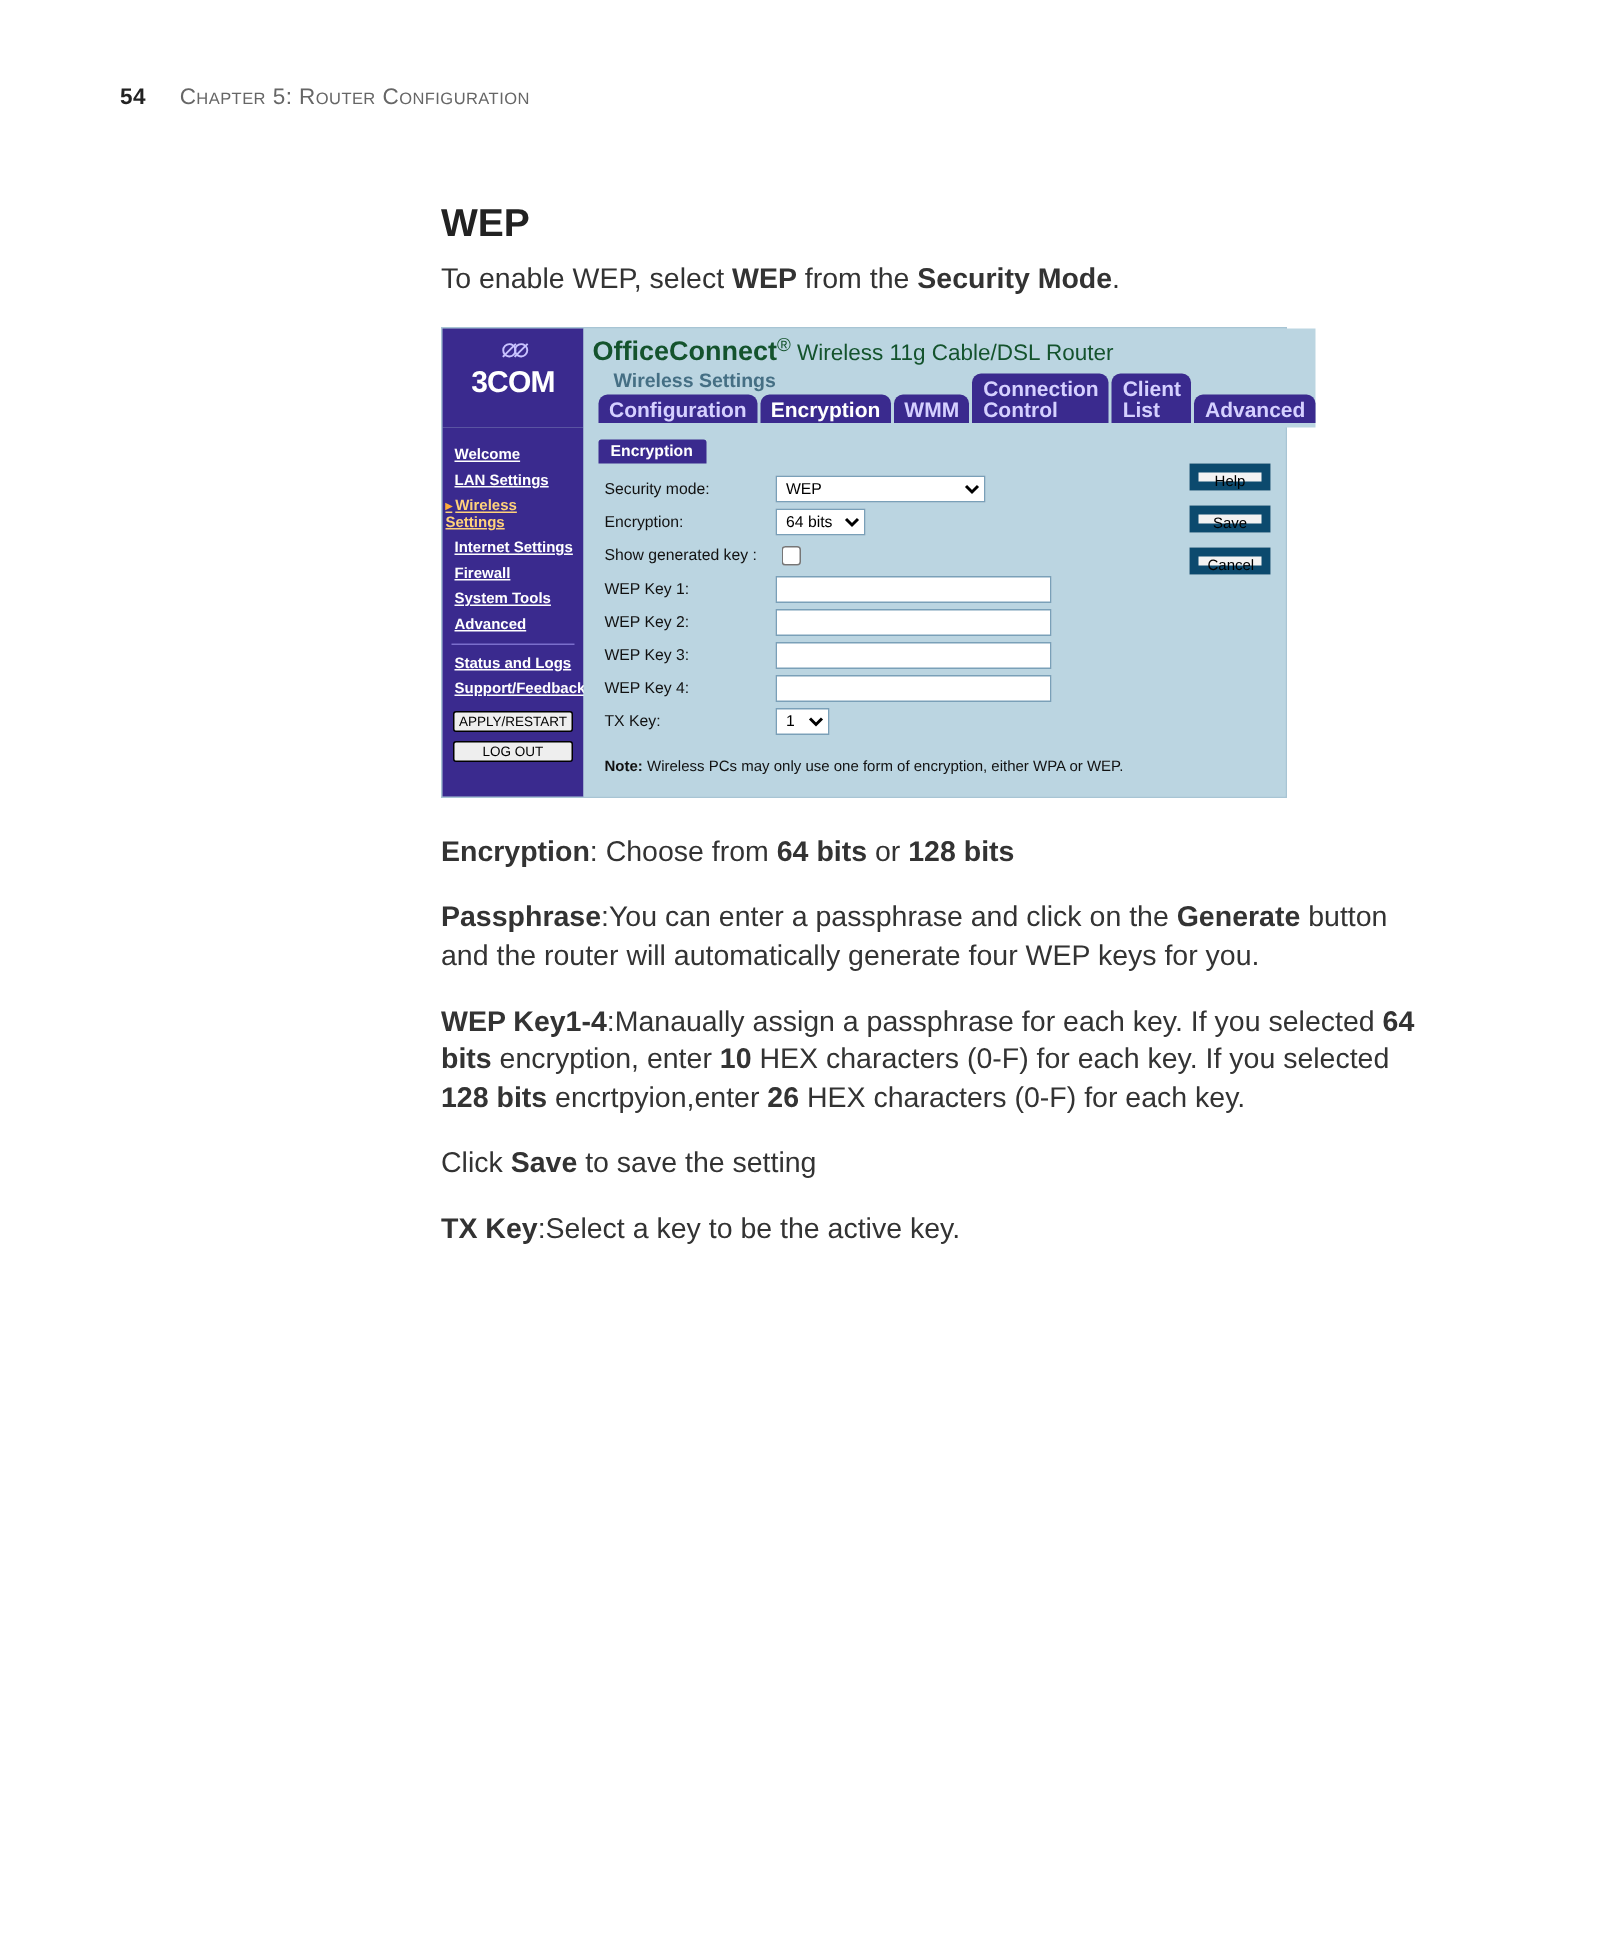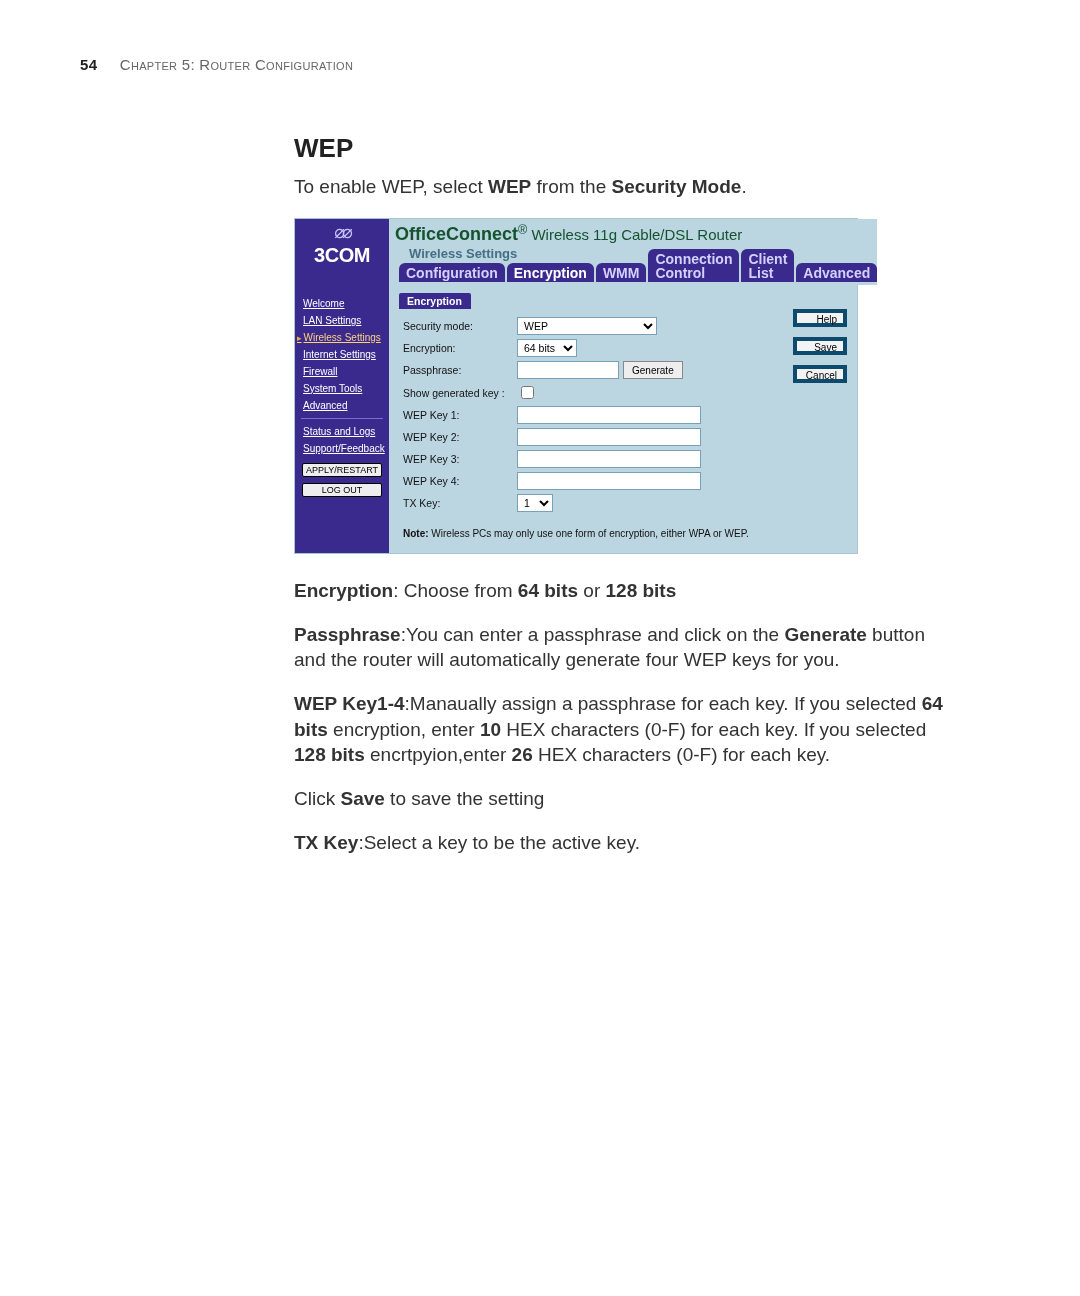--- a/index.html
+++ b/index.html
@@ -113,21 +113,21 @@
   .nav {
     width: 94px;
     background: #3a2a8e;
     flex: 0 0 94px;
     padding: 10px 0 18px 0;
   }
   .nav a, .nav span {
     display: block;
     color: #fff;
     text-decoration: underline;
-    font-weight: 400;
+    font-weight: 700;
     font-size: 10px;
     padding: 3px 6px 3px 8px;
   }
   .nav .active::before {
     content: "▸";
     color: #ffae3a;
     margin-right: 2px;
     font-size: 9px;
   }
   .nav .active { color: #ffd27a; padding-left: 2px; }
@@ -207,22 +207,21 @@
     width: 54px;
     display: flex;
     flex-direction: column;
     gap: 10px;
   }
   .side-btns button {
     font-size: 10px;
     height: 18px;
     width: 54px;
     background: #f3f3f3;
-    border: 4px solid #0c4a6e;
-    text-align: right;
+    border: 6px solid #0c4a6e;
   }
 </style>
 </head>
 <body>
 
 <div class="page">
   <div class="running-head">
     <span class="pagenum">54</span>
     <span class="smallcaps">Chapter 5: Router Configuration</span>
   </div>
@@ -279,24 +278,20 @@
               <tbody>
                   <tr>
                 <td class="lbl">Security mode:</td>
                 <td><select class="sel wide"><option>WEP</option></select></td>
               </tr>
               <tr>
                 <td class="lbl">Encryption:</td>
                 <td><select class="sel med"><option>64 bits</option></select></td>
               </tr>
               <tr>
-                <td class="lbl">Passphrase:</td>
-                <td><input class="txt short" style=""><button class="gen">Generate</button></td>
-              </tr>
-              <tr>
                 <td class="lbl">Show generated key :</td>
                 <td><input type="checkbox" style=""></td>
               </tr>
               <tr>
                 <td class="lbl">WEP Key 1:</td>
                 <td><input class="txt long" style=""></td>
               </tr>
               <tr>
                 <td class="lbl">WEP Key 2:</td>
                 <td><input class="txt long" style=""></td>

